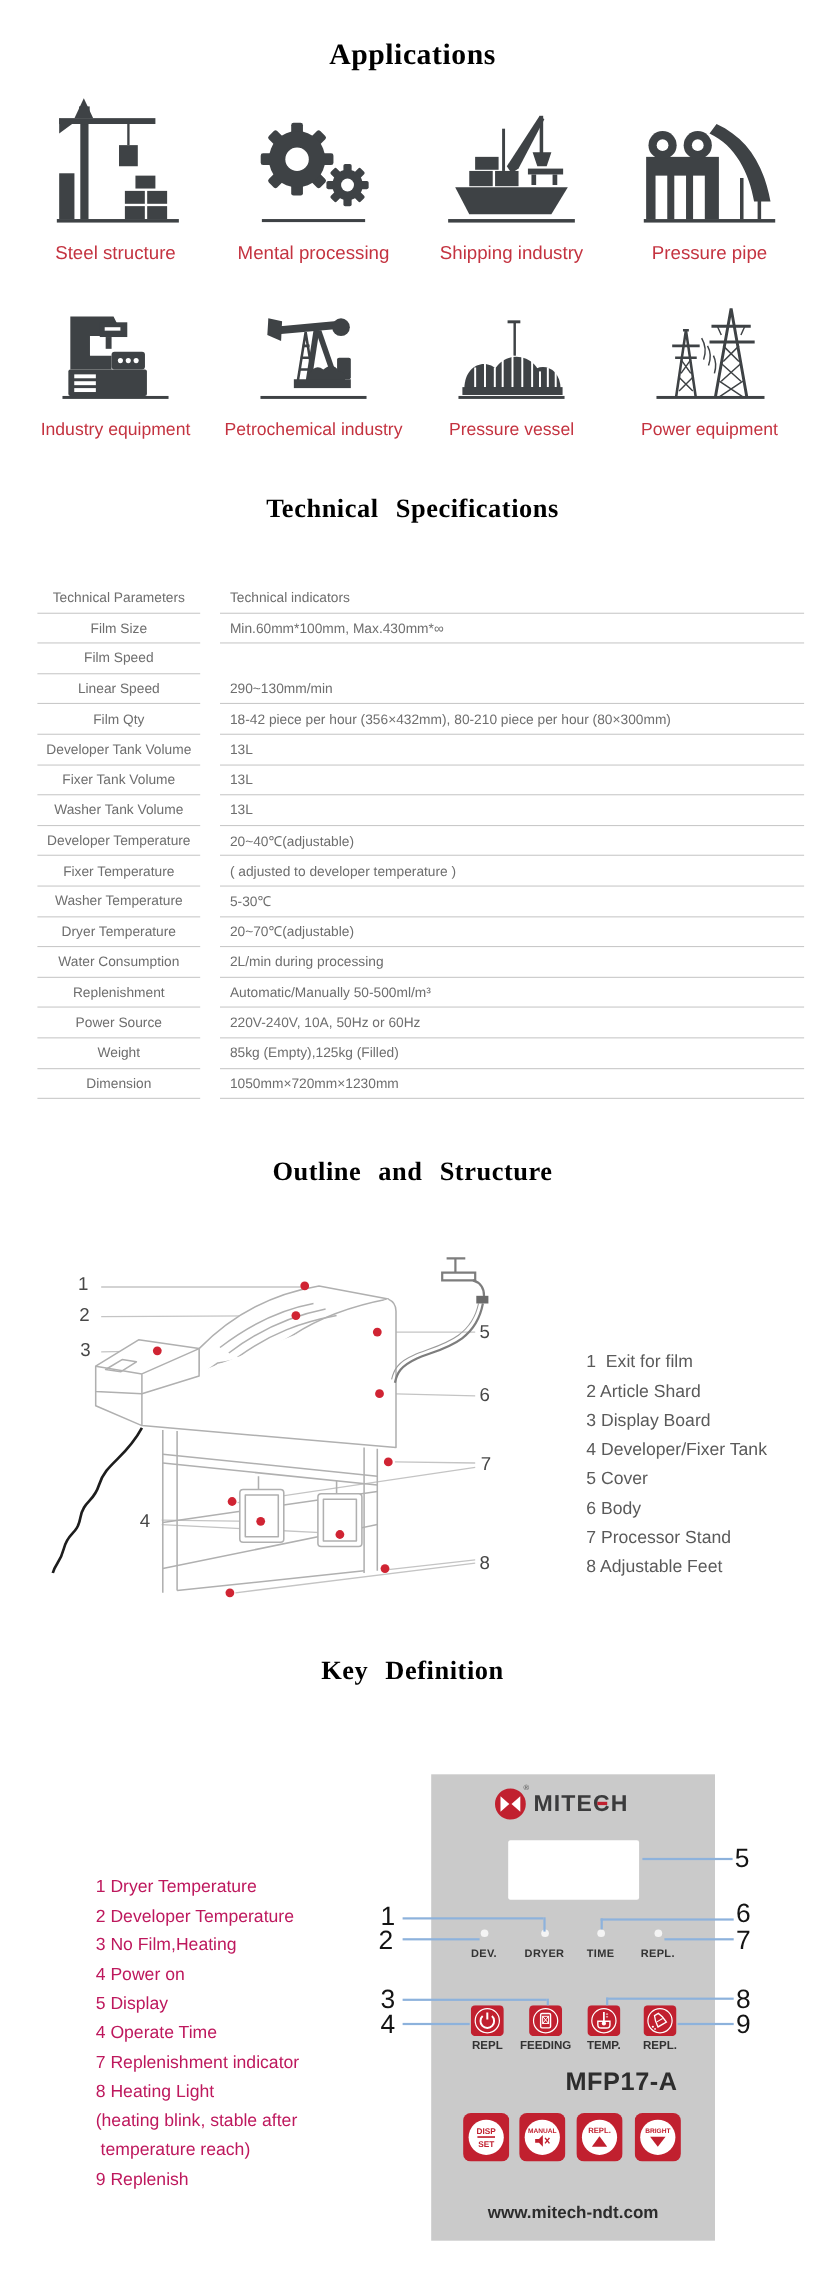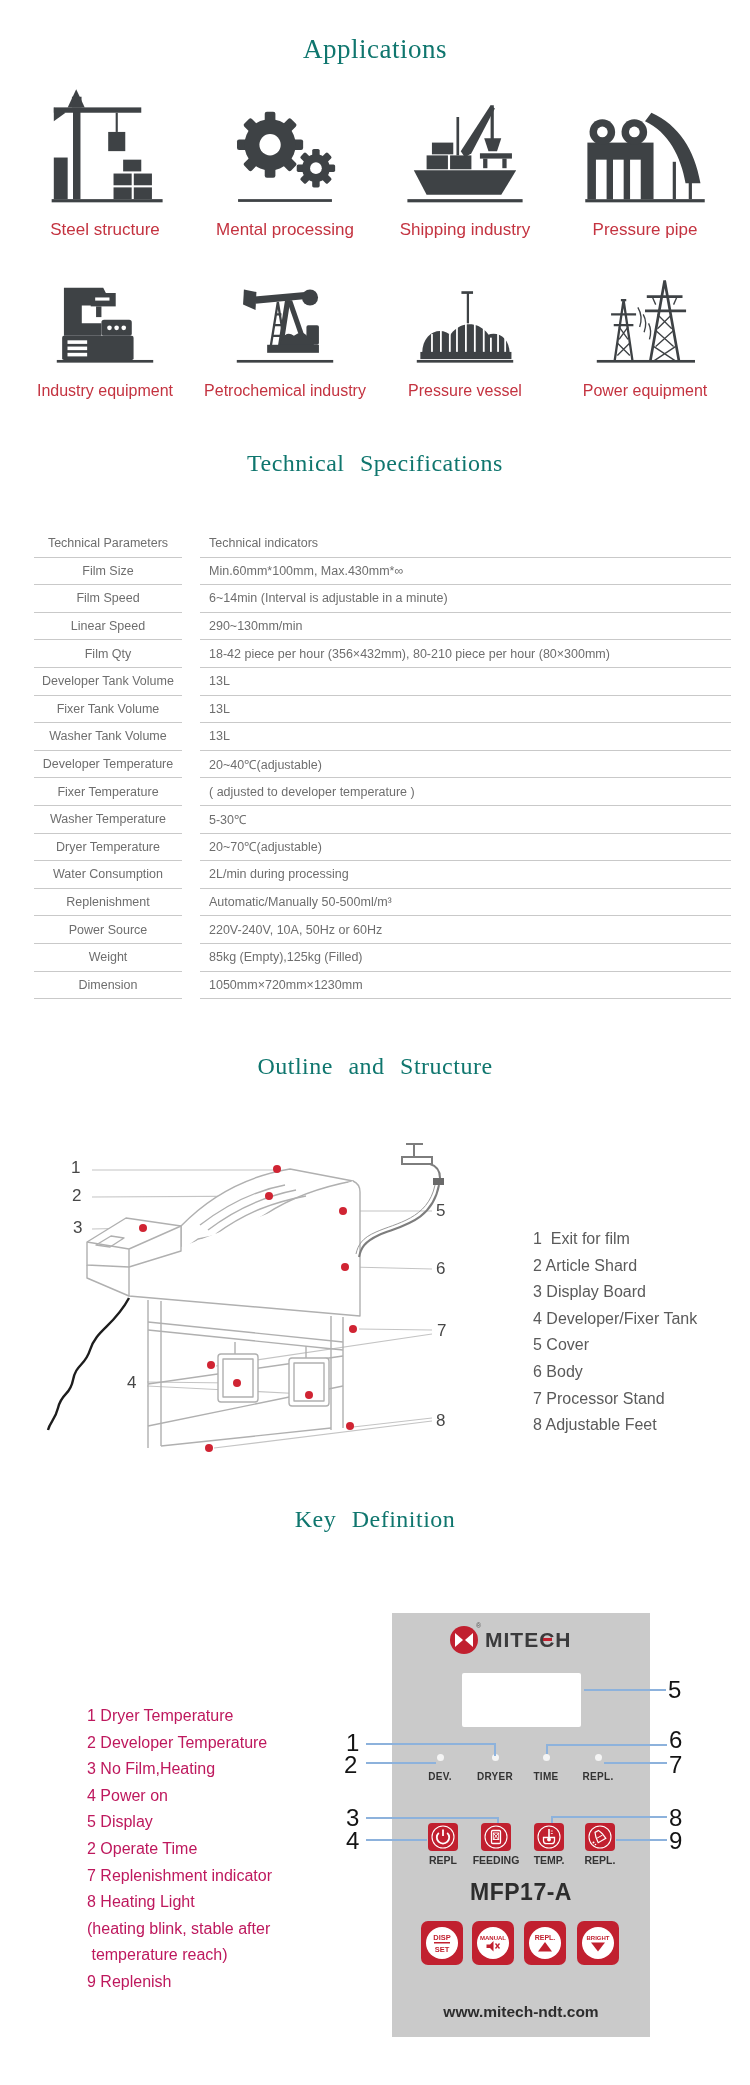--- a/index.html
+++ b/index.html
@@ -1,21 +1,21 @@
 <!DOCTYPE html>
 <html><head>
 <meta charset="utf-8">
 <style>
   html,body{margin:0;padding:0;background:#fff;}
   .page{position:relative;width:750px;height:2085px;background:#ffffff;overflow:hidden;
         font-family:"Liberation Sans",sans-serif;}
   
   .sec-title{position:absolute;left:0;width:750px;text-align:center;margin:0;
-             font-family:"Liberation Serif","DejaVu Serif",serif;font-weight:400;
-             color:#0f766e;letter-spacing:.5px;word-spacing:9px;}
+             font-family:"Liberation Serif","DejaVu Serif",serif;font-weight:700;
+             color:#000000;letter-spacing:.5px;word-spacing:9px;}
   .t-app{top:34px;font-size:27px;}
   .t-spec{top:450px;font-size:24px;}
   .t-outline{top:1053px;font-size:24px;}
   .t-keydef{top:1506px;font-size:24px;}
   
   .app-row{position:absolute;left:15px;width:720px;display:flex;}
   .row1{top:88px;}
   .row2{top:268px;}
   .app-cell{width:180px;display:flex;flex-direction:column;align-items:center;}
   .app-cell svg{display:block;}
@@ -54,21 +54,21 @@
              letter-spacing:1px;margin-left:7px;}
   .logo-ebar{position:absolute;left:58px;top:10px;width:9px;height:3px;background:#c1202f;}
   .display{position:absolute;left:70px;top:60px;width:119px;height:54px;background:#fff;border-radius:2px;}
   .ind{position:absolute;top:141px;width:44px;text-align:center;}
   .dot{display:block;width:7px;height:7px;border-radius:50%;background:#f4f4f4;margin:0 auto 5px;}
   .ind-label{font-size:10px;font-weight:700;color:#333;letter-spacing:.3px;}
   .b1{position:absolute;top:210px;}
   .b1-label{position:absolute;top:241px;width:60px;text-align:center;font-size:10.5px;
             font-weight:700;color:#333;}
   .model{position:absolute;top:266px;left:0;width:258px;text-align:center;font-size:23px;
-         font-weight:700;color:#2d2d2d;letter-spacing:.5px;}
+         font-weight:700;color:#2d2d2d;letter-spacing:.5px;padding-left:44px;}
   .b2{position:absolute;top:308px;}
   .site{position:absolute;top:390px;left:0;width:258px;text-align:center;font-size:15.5px;
         font-weight:700;color:#2d2d2d;}
   
   .ko{position:absolute;font-size:24px;color:#141414;}
   .cl{position:absolute;background:#8db2dc;height:1.5px;}
   .clv{position:absolute;background:#8db2dc;width:1.5px;}
 </style>
 </head>
 <body>
@@ -260,21 +260,20 @@
 
     <div class="spec-row">
       <div class="spec-param">Film Size</div>
       <div class="spec-gap"></div>
       <div class="spec-value">Min.60mm*100mm, Max.430mm*∞</div>
     </div>
 
     <div class="spec-row">
       <div class="spec-param">Film Speed</div>
       <div class="spec-gap"></div>
-      <div class="spec-value">6~14min (Interval is adjustable in a minute)</div>
     </div>
 
     <div class="spec-row">
       <div class="spec-param">Linear Speed</div>
       <div class="spec-gap"></div>
       <div class="spec-value">290~130mm/min</div>
     </div>
 
     <div class="spec-row">
       <div class="spec-param">Film Qty</div>
@@ -428,21 +427,21 @@
     <div class="dg-num" style="left:406px;top:71px">5</div>
     <div class="dg-num" style="left:406px;top:129px">6</div>
     <div class="dg-num" style="left:407px;top:191px">7</div>
     <div class="dg-num" style="left:406px;top:281px">8</div>
   </div>
 
   <div class="legend"><div>1  Exit for film</div><div>2 Article Shard</div><div>3 Display Board</div><div>4 Developer/Fixer Tank</div><div>5 Cover</div><div>6 Body</div><div>7 Processor Stand</div><div>8 Adjustable Feet</div></div>
 
   <h1 class="sec-title t-keydef">Key  Definition</h1>
 
-  <div class="keylist"><div>1 Dryer Temperature</div><div>2 Developer Temperature</div><div>3 No Film,Heating</div><div>4 Power on</div><div>5 Display</div><div>2 Operate Time</div><div>7 Replenishment indicator</div><div>8 Heating Light</div><div>(heating blink, stable after</div><div> temperature reach)</div><div>9 Replenish</div></div>
+  <div class="keylist"><div>1 Dryer Temperature</div><div>2 Developer Temperature</div><div>3 No Film,Heating</div><div>4 Power on</div><div>5 Display</div><div>4 Operate Time</div><div>7 Replenishment indicator</div><div>8 Heating Light</div><div>(heating blink, stable after</div><div> temperature reach)</div><div>9 Replenish</div></div>
 
   <div class="panel">
     <div class="logo">
       <span class="logo-circle"></span>
       <span class="logo-text"><span>MITECH</span><i class="logo-ebar"></i></span>
     </div>
     <span class="logo-reg">®</span>
     <div class="display"></div>
 
     <div class="ind" style="left:26px">

